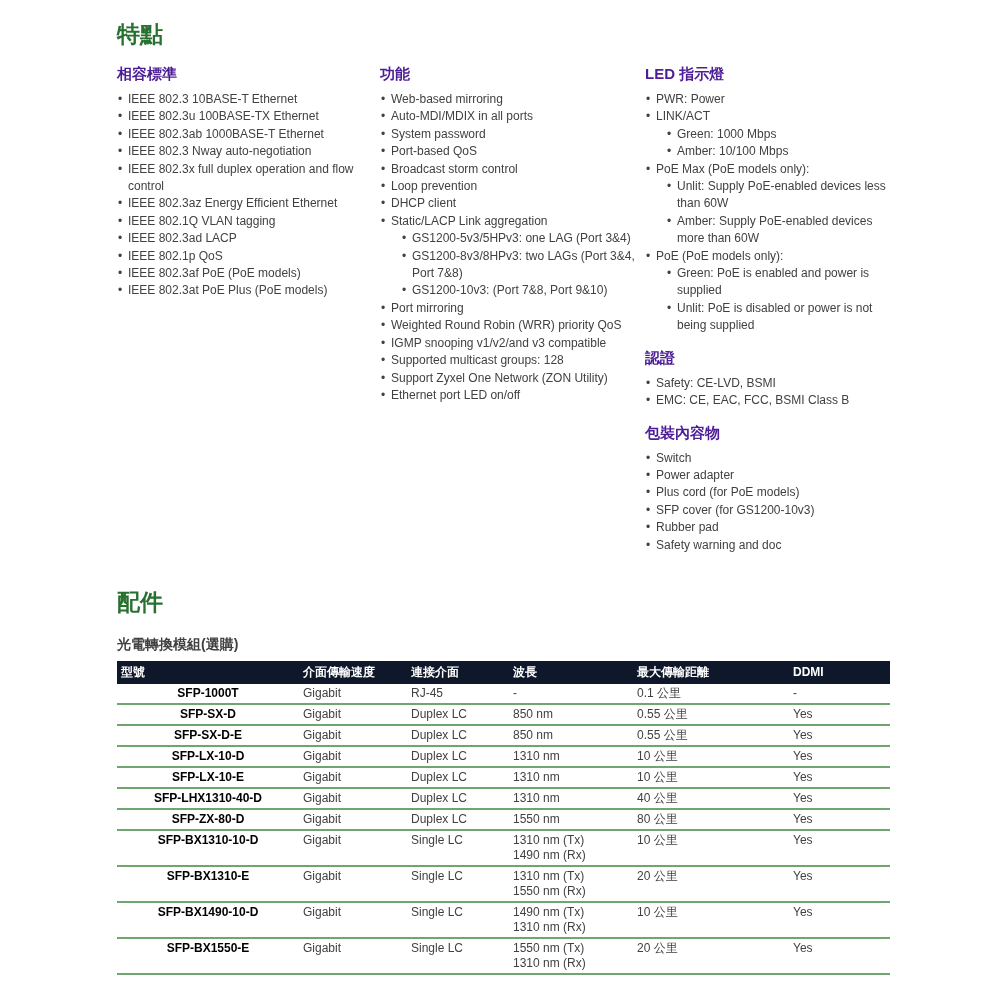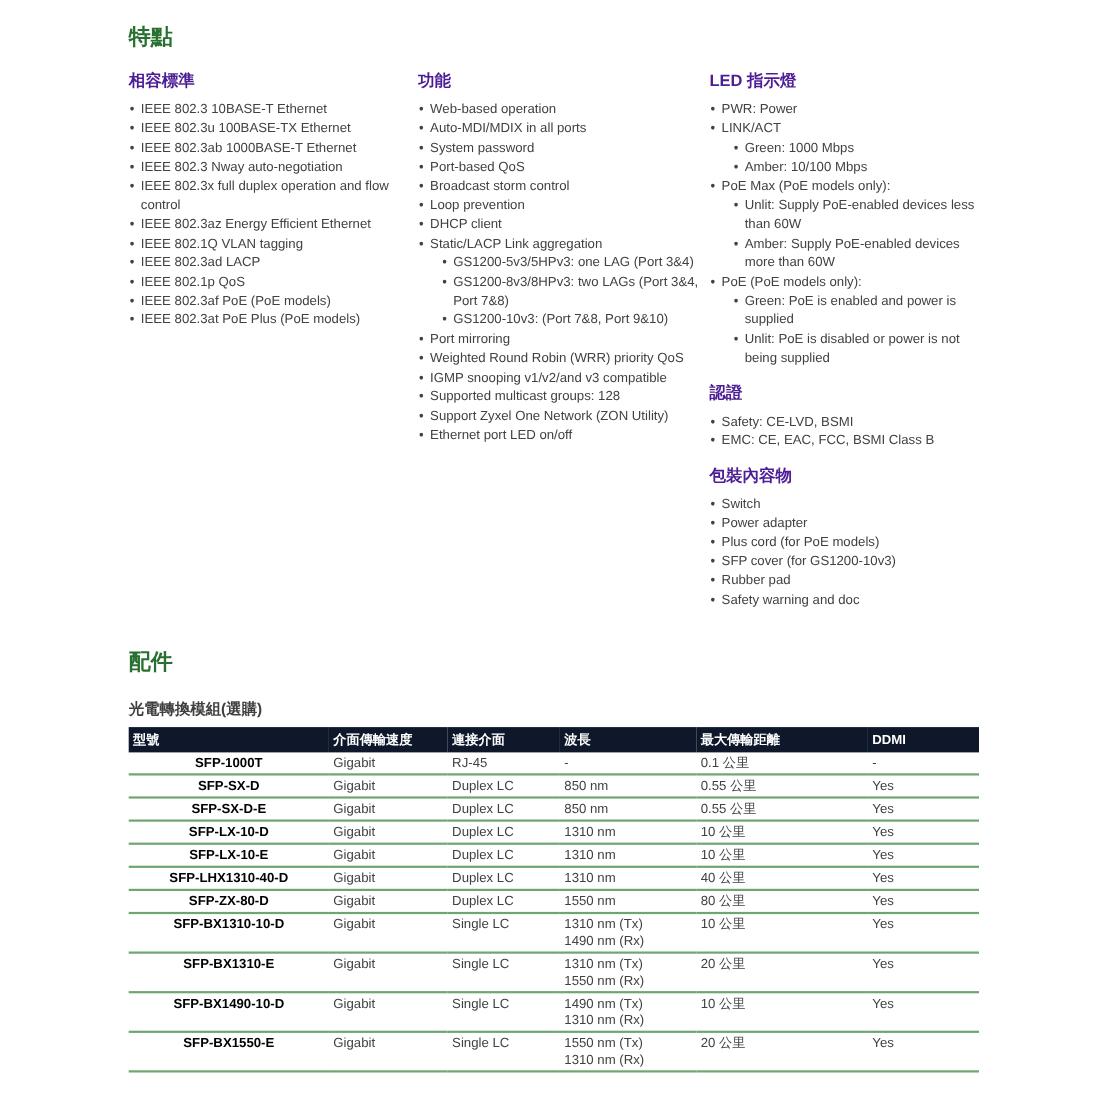--- a/index.html
+++ b/index.html
@@ -3,21 +3,21 @@
 <meta charset="utf-8">
 <style>
   * { box-sizing: border-box; }
   html, body { margin: 0; padding: 0; }
   body {
     width: 1000px; height: 1000px; background: #ffffff;
     font-family: "Liberation Sans", "DejaVu Sans", sans-serif;
     color: #414141; overflow: hidden;
   }
   .page { padding: 14px 110px 0 117px; }
-  .h1 { font-size: 20px; line-height: 24px; font-weight: 700; color: #27702f; margin: 8px 0 0 0; }
+  .h1 { font-size: 23px; line-height: 24px; font-weight: 700; color: #27702f; margin: 8px 0 0 0; }
   .cols { display: grid; grid-template-columns: 263px 265px 245px; align-items: start; margin-top: 19px; }
   .h2 { font-size: 15px; line-height: 18px; font-weight: 700; color: #4c1d95; margin: 0 0 8px 0; }
   .h2.later { margin-top: 14px; }
   ul.b { list-style: none; margin: 0; padding: 0; }
   ul.b li { position: relative; padding-left: 11px; font-size: 12px; line-height: 17.4px; }
   ul.b li::before { content: "\2022"; position: absolute; left: 1px; top: 0; color: #414141; }
   ul.b ul.b { margin-left: 10px; }
   .acc-h1 { margin-top: 36px; }
   .h3 { font-size: 14px; line-height: 17px; font-weight: 700; color: #404040; margin: 22px 0 8px 0; }
   table.sfp { width: 773px; border-collapse: collapse; table-layout: fixed; }
@@ -53,21 +53,21 @@
         <li><span>IEEE 802.3ad LACP</span></li>
         <li><span>IEEE 802.1p QoS</span></li>
         <li><span>IEEE 802.3af PoE (PoE models)</span></li>
         <li><span>IEEE 802.3at PoE Plus (PoE models)</span></li>
       </ul>
     </div>
 
     <div>
       <h2 class="h2">功能</h2>
       <ul class="b">
-        <li><span>Web-based operation</span></li>
+        <li><span>Web-based mirroring</span></li>
         <li><span>Auto-MDI/MDIX in all ports</span></li>
         <li><span>System password</span></li>
         <li><span>Port-based QoS</span></li>
         <li><span>Broadcast storm control</span></li>
         <li><span>Loop prevention</span></li>
         <li><span>DHCP client</span></li>
         <li>
           <span>Static/LACP Link aggregation</span>
           <ul class="b">
             <li><span>GS1200-5v3/5HPv3: one LAG (Port 3&amp;4)</span></li>

